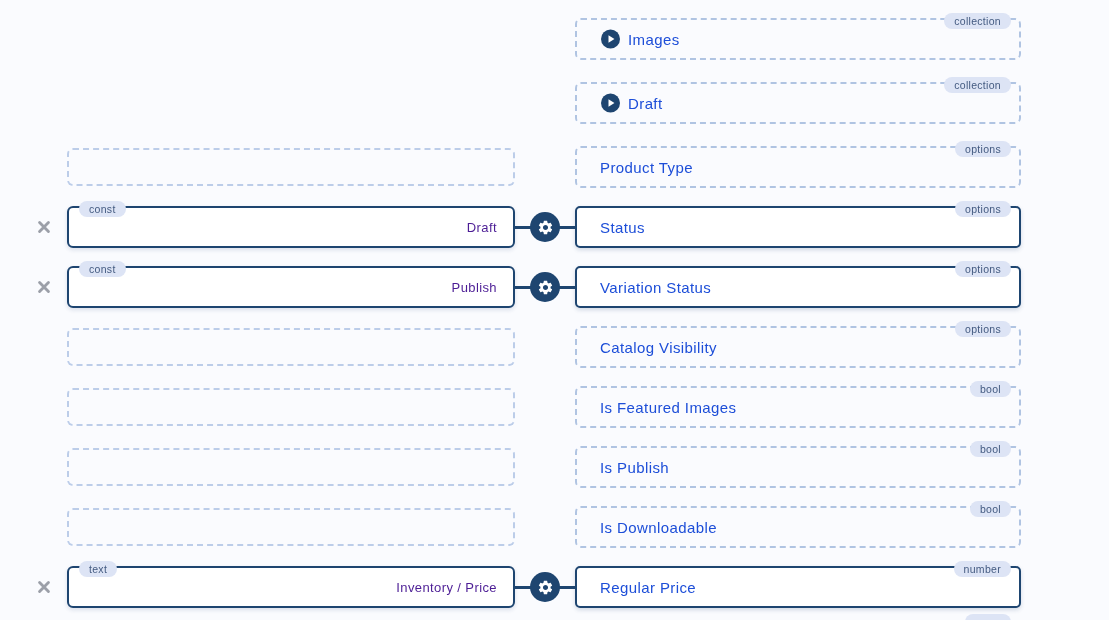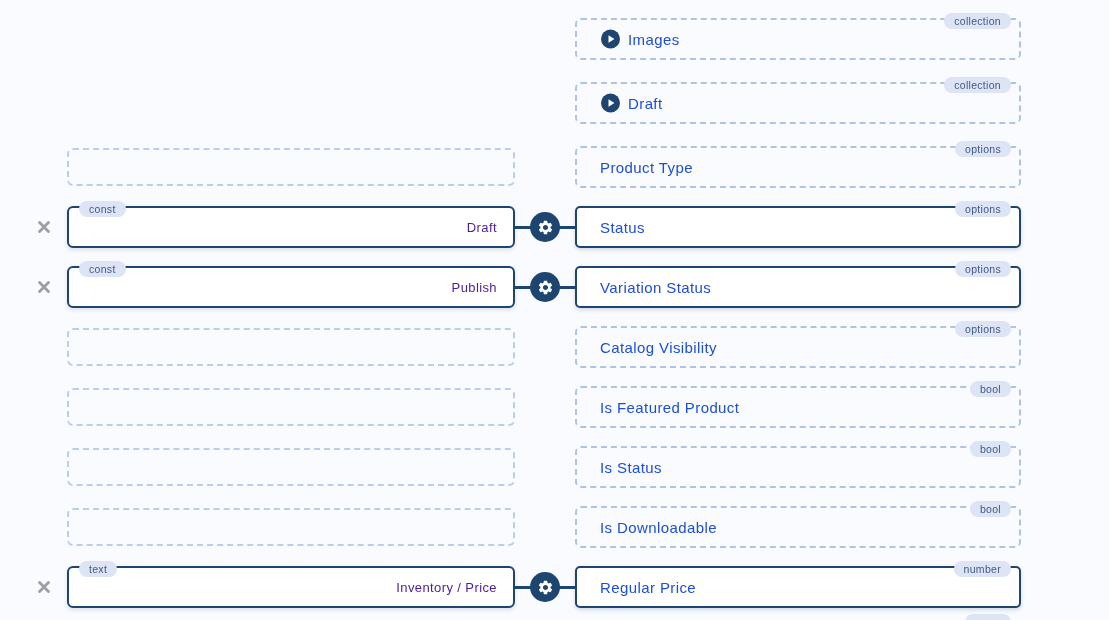--- a/index.html
+++ b/index.html
@@ -187,36 +187,36 @@
 
       <div class="lbox dashed-left">
         
         
       </div>
 
     </div>
     <div class="rbox dashed">
       <span class="badge on-right">bool</span>
 
-      <span class="rlabel">Is Featured Product</span>
+      <span class="rlabel">Is Featured Images</span>
     </div>
   </div>
     <div class="row" style="top: 446px;">
     <div class="left-wrap">
 
       <div class="lbox dashed-left">
         
         
       </div>
 
     </div>
     <div class="rbox dashed">
       <span class="badge on-right">bool</span>
 
-      <span class="rlabel">Is Status</span>
+      <span class="rlabel">Is Publish</span>
     </div>
   </div>
     <div class="row" style="top: 506px;">
     <div class="left-wrap">
 
       <div class="lbox dashed-left">
         
         
       </div>
 

